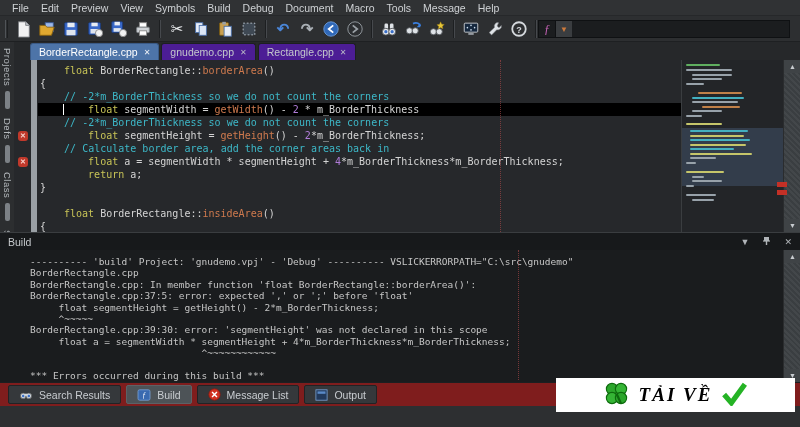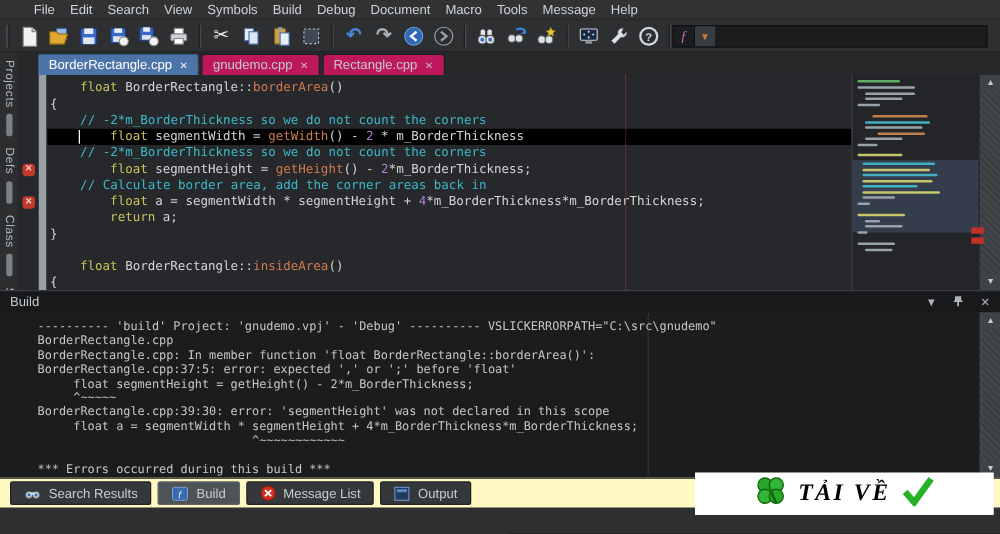--- a/index.html
+++ b/index.html
@@ -2,21 +2,21 @@
 <html><head>
 <meta charset="utf-8">
 <style>
   * { box-sizing: border-box; margin:0; padding:0; }
   body { background:#111; font-family:"Liberation Sans", sans-serif; }
   .win { position:relative; width:800px; height:427px; background:#2d2f31; overflow:hidden;
          font-family:"Liberation Sans", sans-serif; }
 
   
   .menubar { position:absolute; top:0; left:0; width:800px; height:16px; background:#303234;
-             display:flex; align-items:center; padding-left:21px; border-bottom:1px solid #26282a;}
+             display:flex; align-items:center; padding-left:6px; border-bottom:1px solid #26282a;}
   .mi { font-size:10.5px; color:#cfd2d5; padding:0 6px; cursor:default; }
 
   
   .toolbar { position:absolute; top:16px; left:0; width:800px; height:26px; background:#2d2f31;
              border-bottom:1px solid #1e2022; display:flex; align-items:center; padding-left:2px;}
   .grip { width:3px; height:18px; border-left:1px solid #505458; border-right:1px solid #1d1f21; margin:0 3px;}
   .tbi { width:24px; height:22px; display:flex; align-items:center; justify-content:center; }
   .tbi svg { display:block; }
   .tsep { width:2px; height:18px; border-left:1px solid #1d1f21; border-right:1px solid #46494d; margin:0 4px;}
   .glyph { font-size:15px; line-height:1; }
@@ -24,21 +24,21 @@
            border:1px solid #0f1113; display:flex; align-items:center; padding-left:5px; }
   .combo .fn-ic { color:#c562b5; font-style:italic; font-family:"Liberation Serif",serif; font-size:12px; margin-right:5px;}
   .combo .val { color:#d5d8da; font-size:10.5px; flex:1; white-space:nowrap; overflow:hidden;}
   .combo .dd { width:17px; height:16px; background:#3a3d40; border-left:1px solid #0f1113;
                display:flex; align-items:center; justify-content:center; color:#cc7a3c; font-size:8px;}
 
   
   .tabbar { position:absolute; top:42px; left:14px; width:786px; height:18px; background:#26282a;
             display:flex; align-items:flex-end; padding-left:16px; }
   .dtab { height:17px; display:flex; align-items:center; gap:6px; padding:0 8px; font-size:10.5px;
-          background:#be185d; color:#c4c8cc; border:1px solid #1d1f21; border-bottom:none;
+          background:#4c1d95; color:#c4c8cc; border:1px solid #1d1f21; border-bottom:none;
           border-radius:3px 3px 0 0; margin-right:2px; }
   .dtab.act { background:#4d74a8; color:#fff; border-color:#3a5a86; }
   .dtab .x { font-size:8px; opacity:.9; }
 
   
   .sidebar { position:absolute; top:42px; left:0; width:14px; height:190px; background:#2c2e30;
              display:flex; flex-direction:column; align-items:center; padding-top:6px; }
   .stab { display:flex; flex-direction:column; align-items:center; margin-bottom:4px;}
   .vlabel { writing-mode:vertical-rl; font-size:9.5px; color:#b4b9bd; letter-spacing:.5px; }
   .sgrip { width:5px; height:18px; background:#7c8186; border-radius:2px; margin:5px 0; }
@@ -74,21 +74,21 @@
   
   .bheader { position:absolute; top:232px; left:0; width:800px; height:18px; background:#17191b;
              border-top:1px solid #3a3d40; display:flex; align-items:center; padding:0 8px;}
   .bheader .ttl { font-size:10.5px; color:#c4c8cb; flex:1; }
   .bico { color:#b0b4b8; font-size:9px; margin-left:13px; }
   .bcontent { position:absolute; top:250px; left:0; width:800px; height:132px; background:#1a1c1e;
               font-family:"DejaVu Sans Mono",monospace; font-size:9.5px; line-height:11.4px;
               color:#c6c6c6; white-space:pre; padding:6px 0 0 30px; overflow:hidden;}
 
   
-  .bottombar { position:absolute; top:382px; left:0; width:800px; height:24px; background:#fef9c3;
+  .bottombar { position:absolute; top:382px; left:0; width:800px; height:24px; background:#7f1d1d;
                border-top:1px solid #1d1f21; display:flex; align-items:center; padding-left:8px; gap:5px;}
   .btab { height:19px; display:flex; align-items:center; gap:6px; padding:0 10px; font-size:10.5px;
           color:#c9cdd1; background:#35383b; border:1px solid #212325; border-radius:2px; }
   .btab.act { background:#4d5357; border-color:#5c6266; }
 
   
   .statusbar { position:absolute; top:406px; left:0; width:800px; height:21px; background:#2e3032;
                border-top:1px solid #1d1f21; display:flex; align-items:center; font-size:10.5px; color:#ccd0d3;}
   .sbmsg { width:385px; padding-left:6px; white-space:nowrap; overflow:hidden; }
   .sbpanel { border-left:1px solid #1e2022; box-shadow:inset 1px 0 0 #44484b; padding:0 8px;
@@ -104,21 +104,21 @@
             font-size:19px; letter-spacing:2px; }
 </style>
 </head>
 <body>
 
 <div class="win">
 
   <div class="menubar">
       <span class="mi">File</span>
       <span class="mi">Edit</span>
-      <span class="mi">Search</span>
+      <span class="mi">Preview</span>
       <span class="mi">View</span>
       <span class="mi">Symbols</span>
       <span class="mi">Build</span>
       <span class="mi">Debug</span>
       <span class="mi">Document</span>
       <span class="mi">Macro</span>
       <span class="mi">Tools</span>
       <span class="mi">Message</span>
       <span class="mi">Help</span>
     </div>

